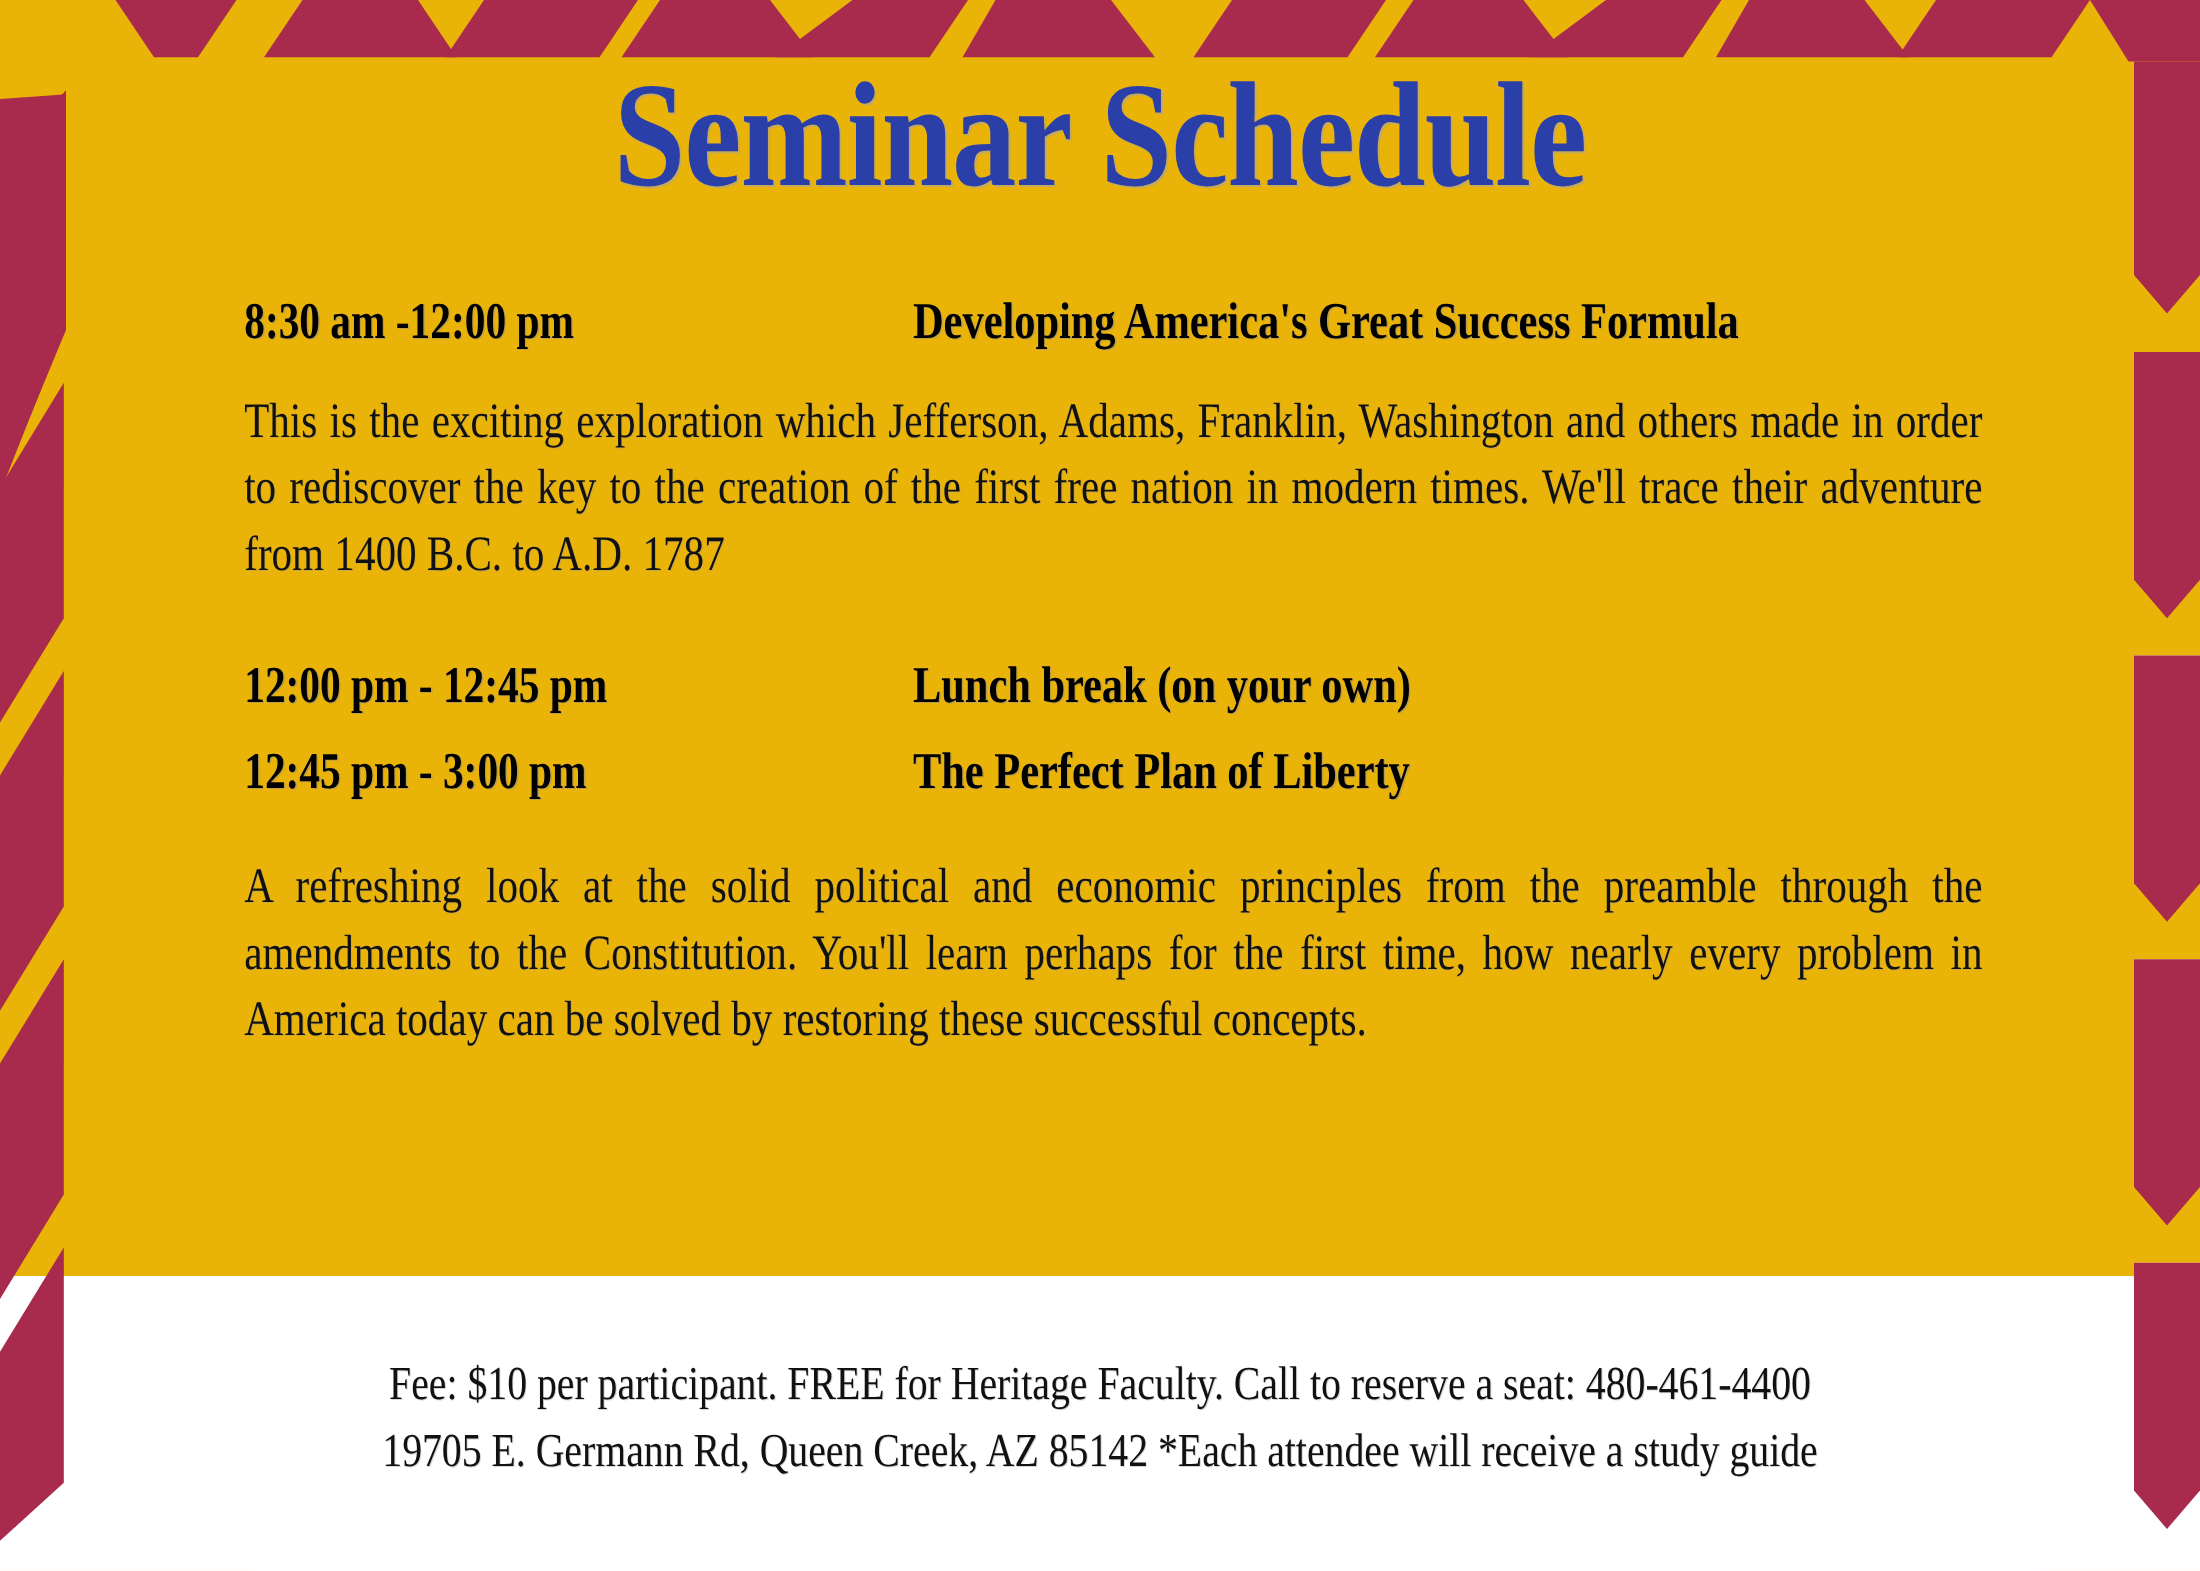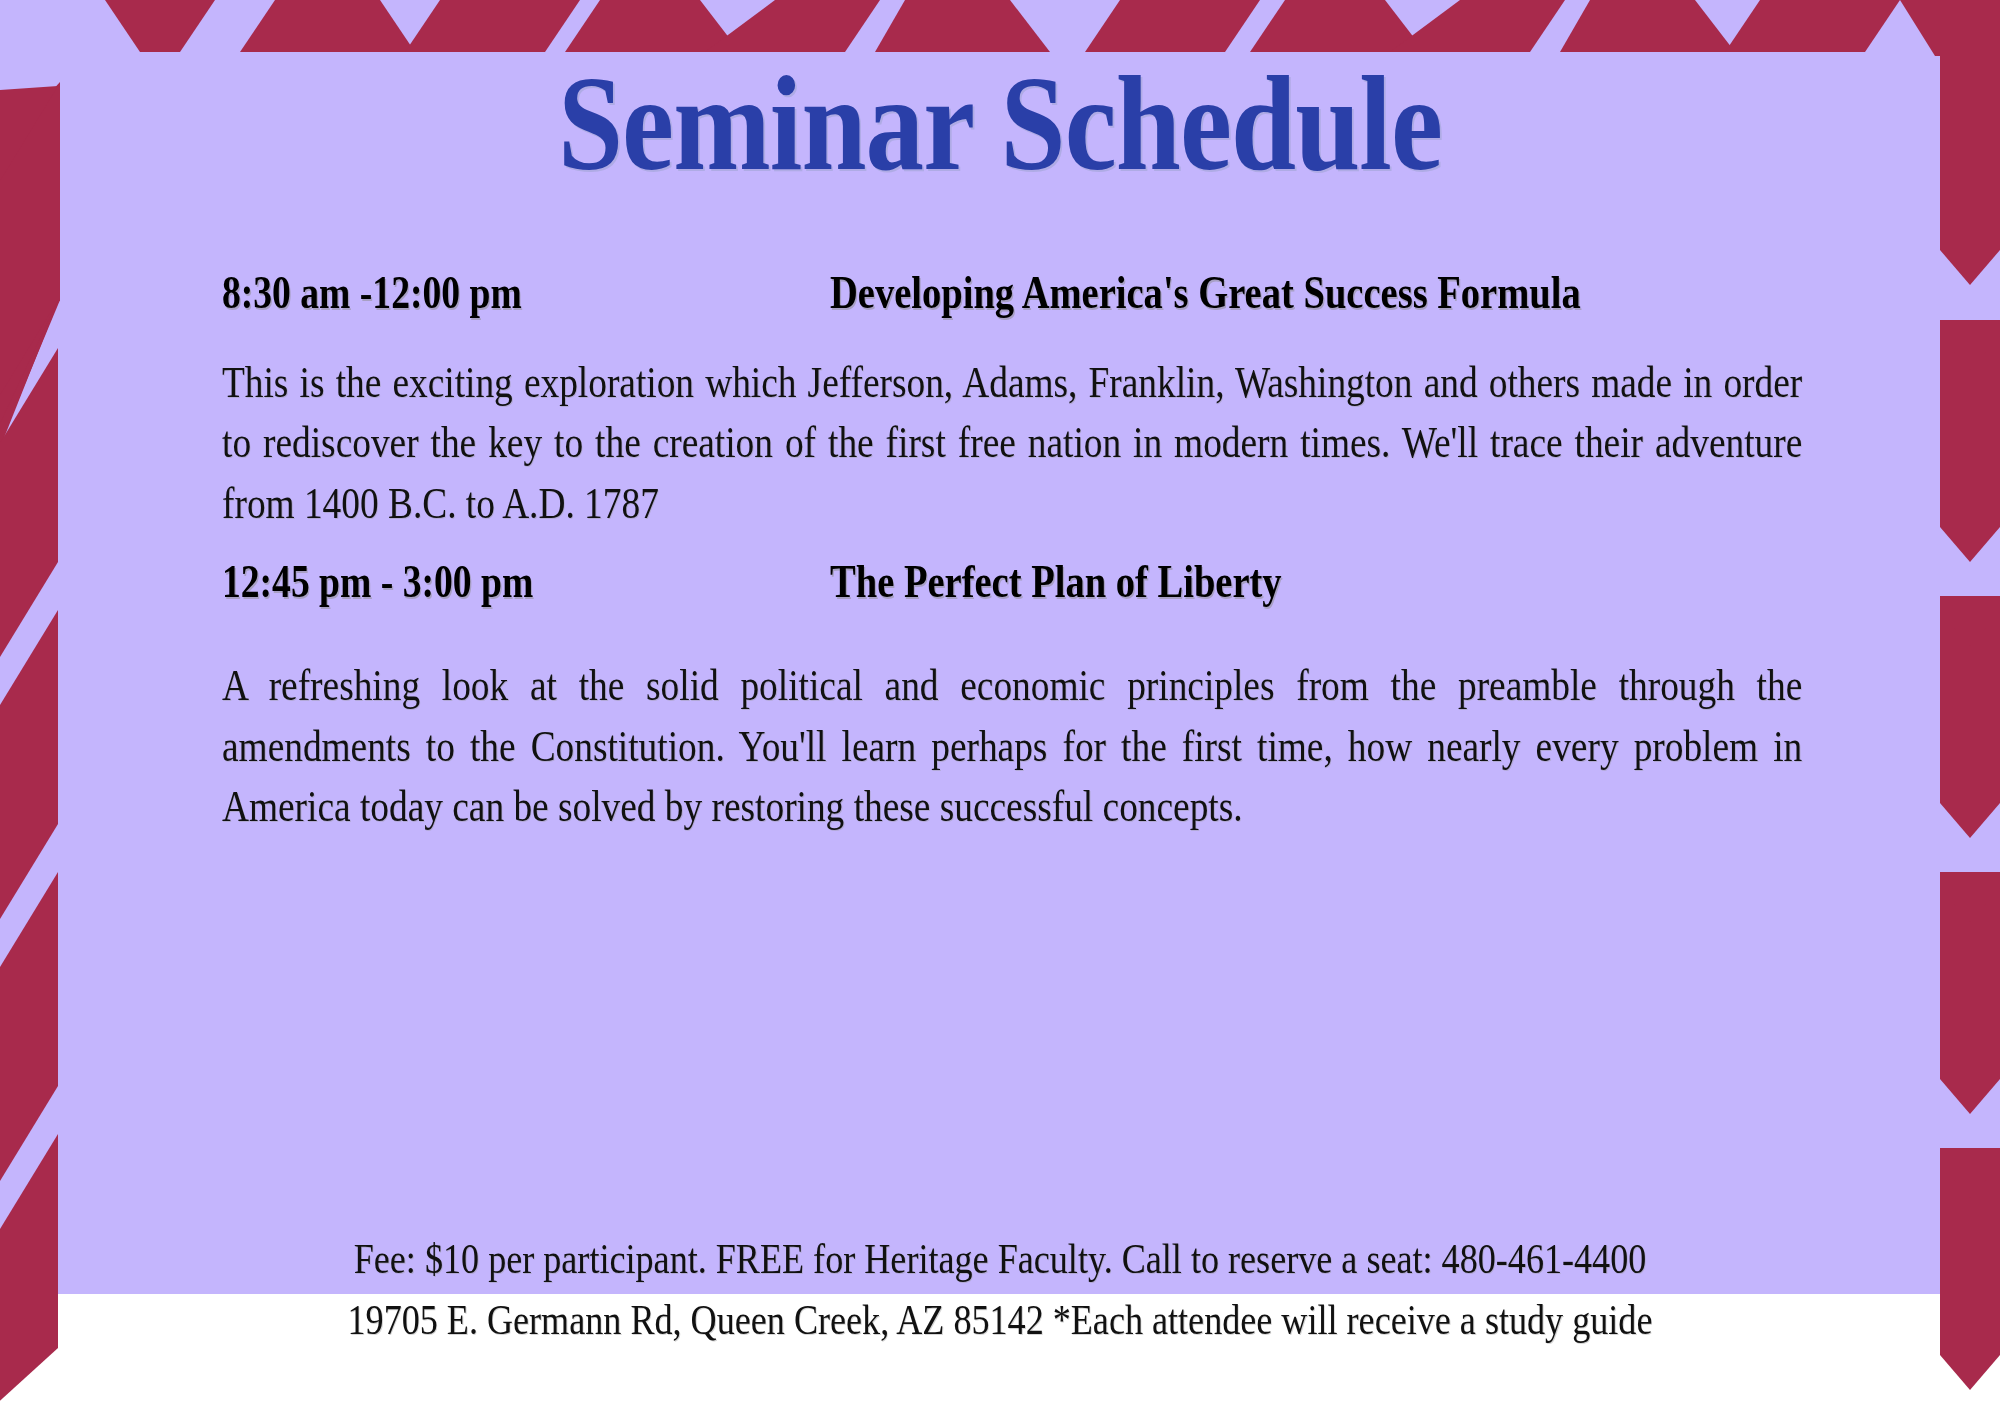--- a/index.html
+++ b/index.html
@@ -7,22 +7,22 @@
   html, body {
     width: 2000px;
     height: 1428px;
     background: #ffffff;
     overflow: hidden;
   }
 
   #flyer {
     position: relative;
     width: 2000px;
-    height: 1294px;
-    background: #c4b5fd;
+    height: 1160px;
+    background: #eab308;
     font-family: "Liberation Serif", serif;
   }
 
   
   .border-layer {
     position: absolute;
     inset: 0;
     pointer-events: none;
   }
   .border-layer svg { display: block; width: 2000px; height: 1428px; }
@@ -191,20 +191,24 @@
     <h1 class="title">Seminar Schedule</h1>
 
     <div class="body-wrap">
 
       <div class="sched-row row-gap-a">
         <div class="sched-time">8:30 am -12:00 pm</div>
         <div class="sched-title">Developing America's Great Success Formula</div>
       </div>
       <p class="para p1">This is the exciting exploration which Jefferson, Adams, Franklin, Washington and others made in order to rediscover the key to the creation of the first free nation in modern times. We'll trace their adventure from 1400 B.C. to A.D. 1787</p>
 
+      <div class="sched-row row-gap-b">
+        <div class="sched-time">12:00 pm - 12:45 pm</div>
+        <div class="sched-title">Lunch break (on your own)</div>
+      </div>
 
       <div class="sched-row row-gap-c">
         <div class="sched-time">12:45 pm - 3:00 pm</div>
         <div class="sched-title">The Perfect Plan of Liberty</div>
       </div>
       <p class="para p2">A refreshing look at the solid political and economic principles from the preamble through the amendments to the Constitution. You'll learn perhaps for the first time, how nearly  every problem in America today can be solved by restoring these successful concepts.</p>
 
     </div>
 
     <div class="footer">

